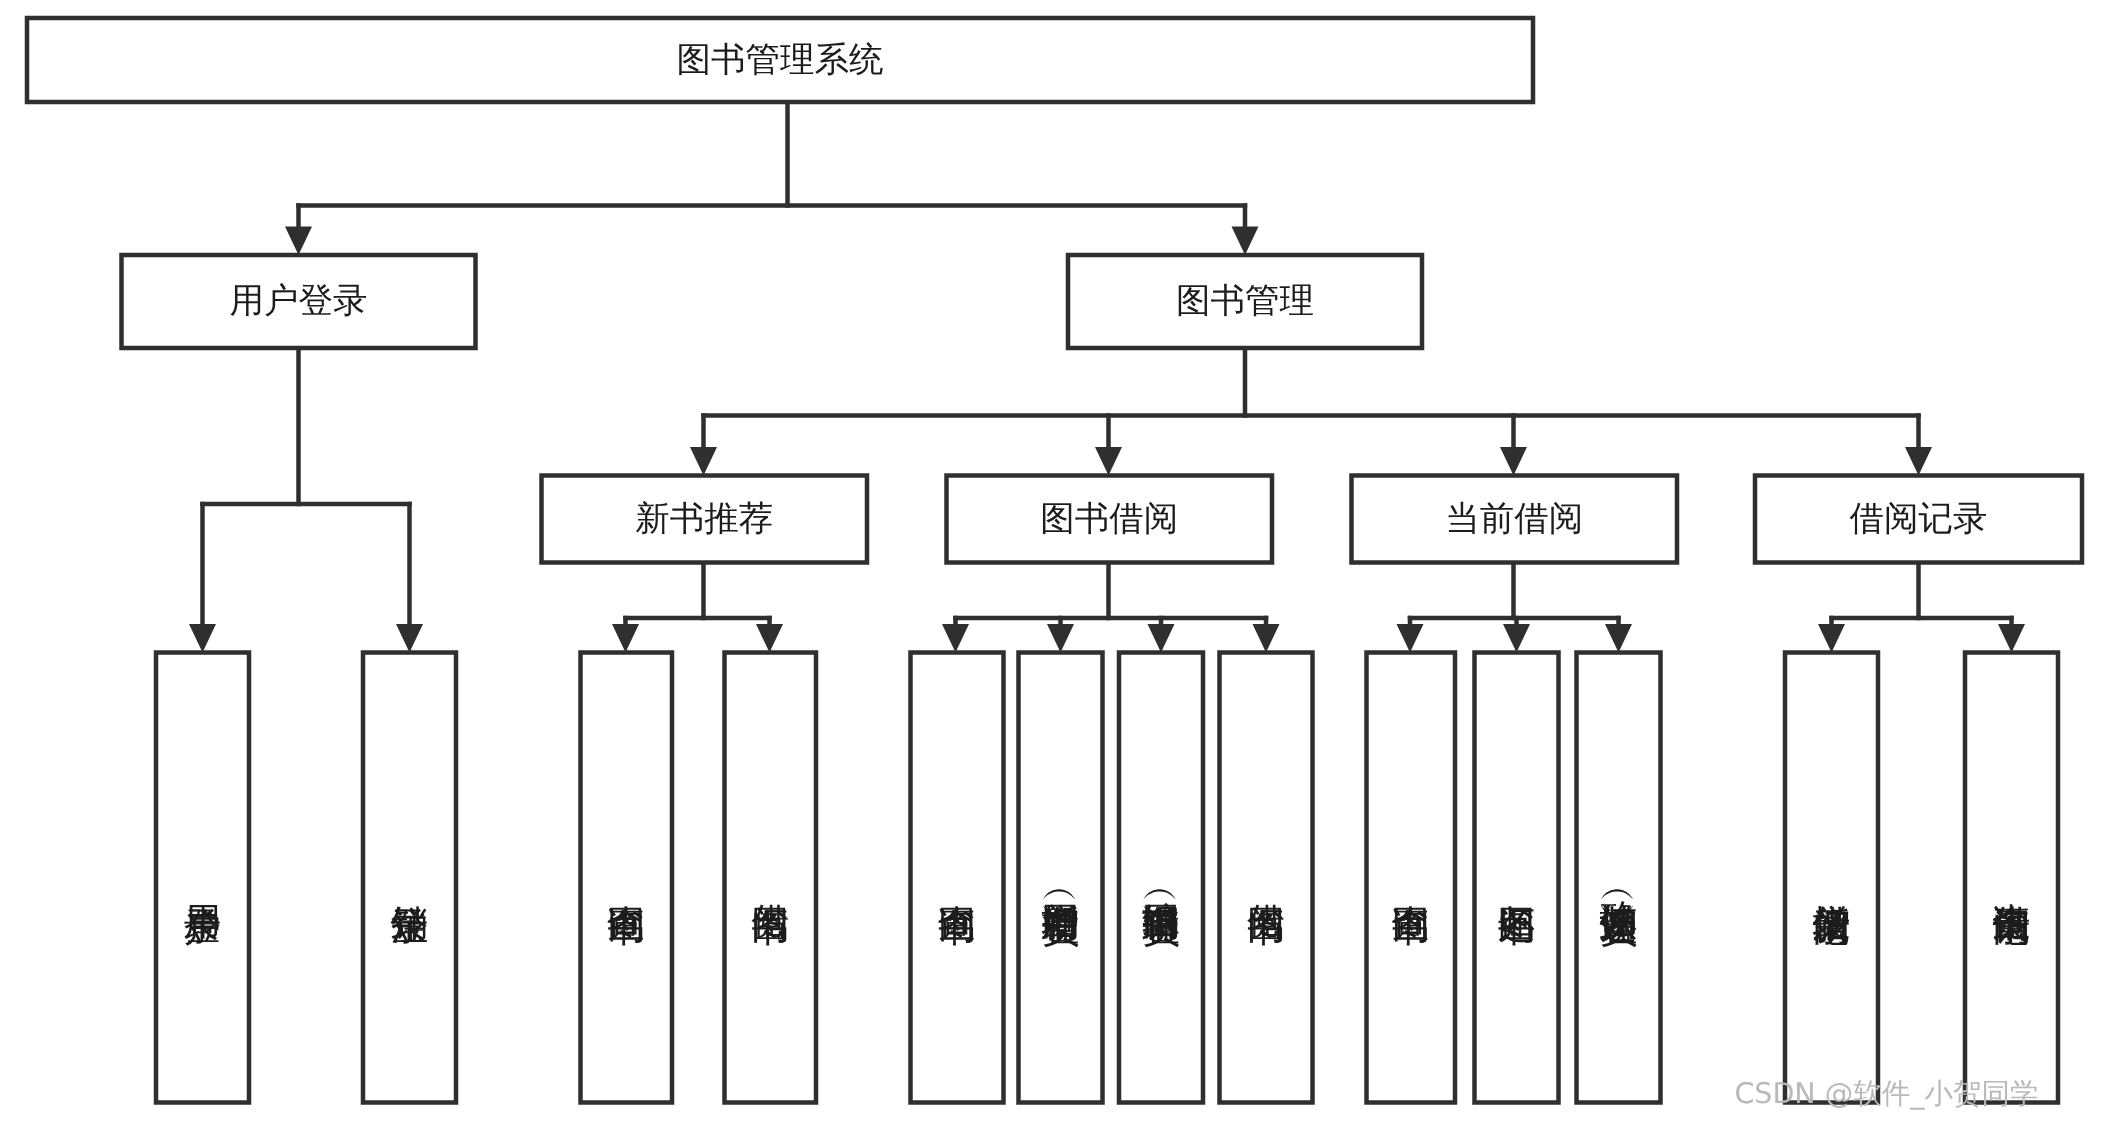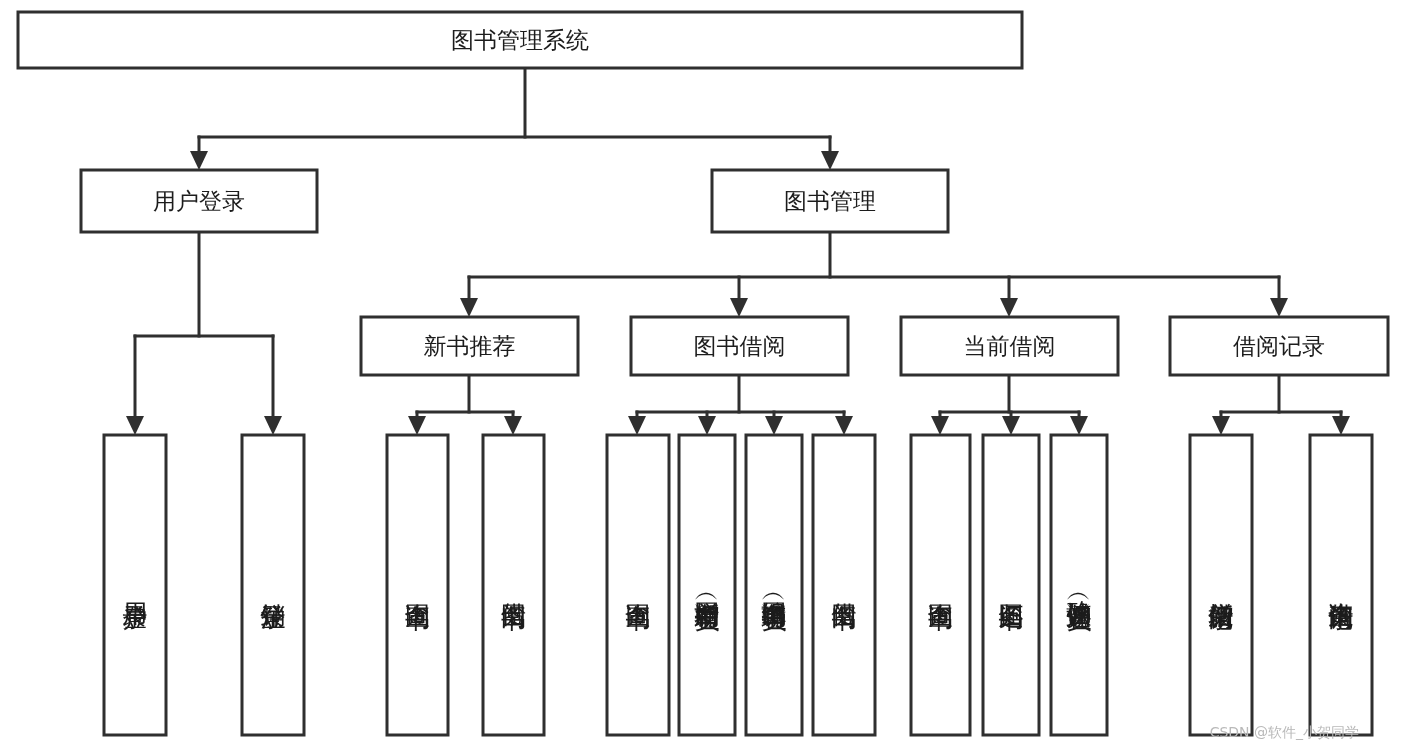--- a/index.html
+++ b/index.html
@@ -62,21 +62,21 @@
     justify-content: center;
     letter-spacing: 1px;
     white-space: nowrap;
     pointer-events: none;
   }
   #watermark {
     position: absolute;
     right: 8px;
     bottom: 5px;
     font-family: "DejaVu Sans", "Liberation Sans", sans-serif;
-    font-size: 14px;
+    font-size: 19px;
     color: #b9b9b9;
     white-space: nowrap;
   }
 </style>
 </head>
 <body>
 
 <div id="diagram-root">
 
   <svg id="tree-svg" viewBox="0 0 1405 747">

